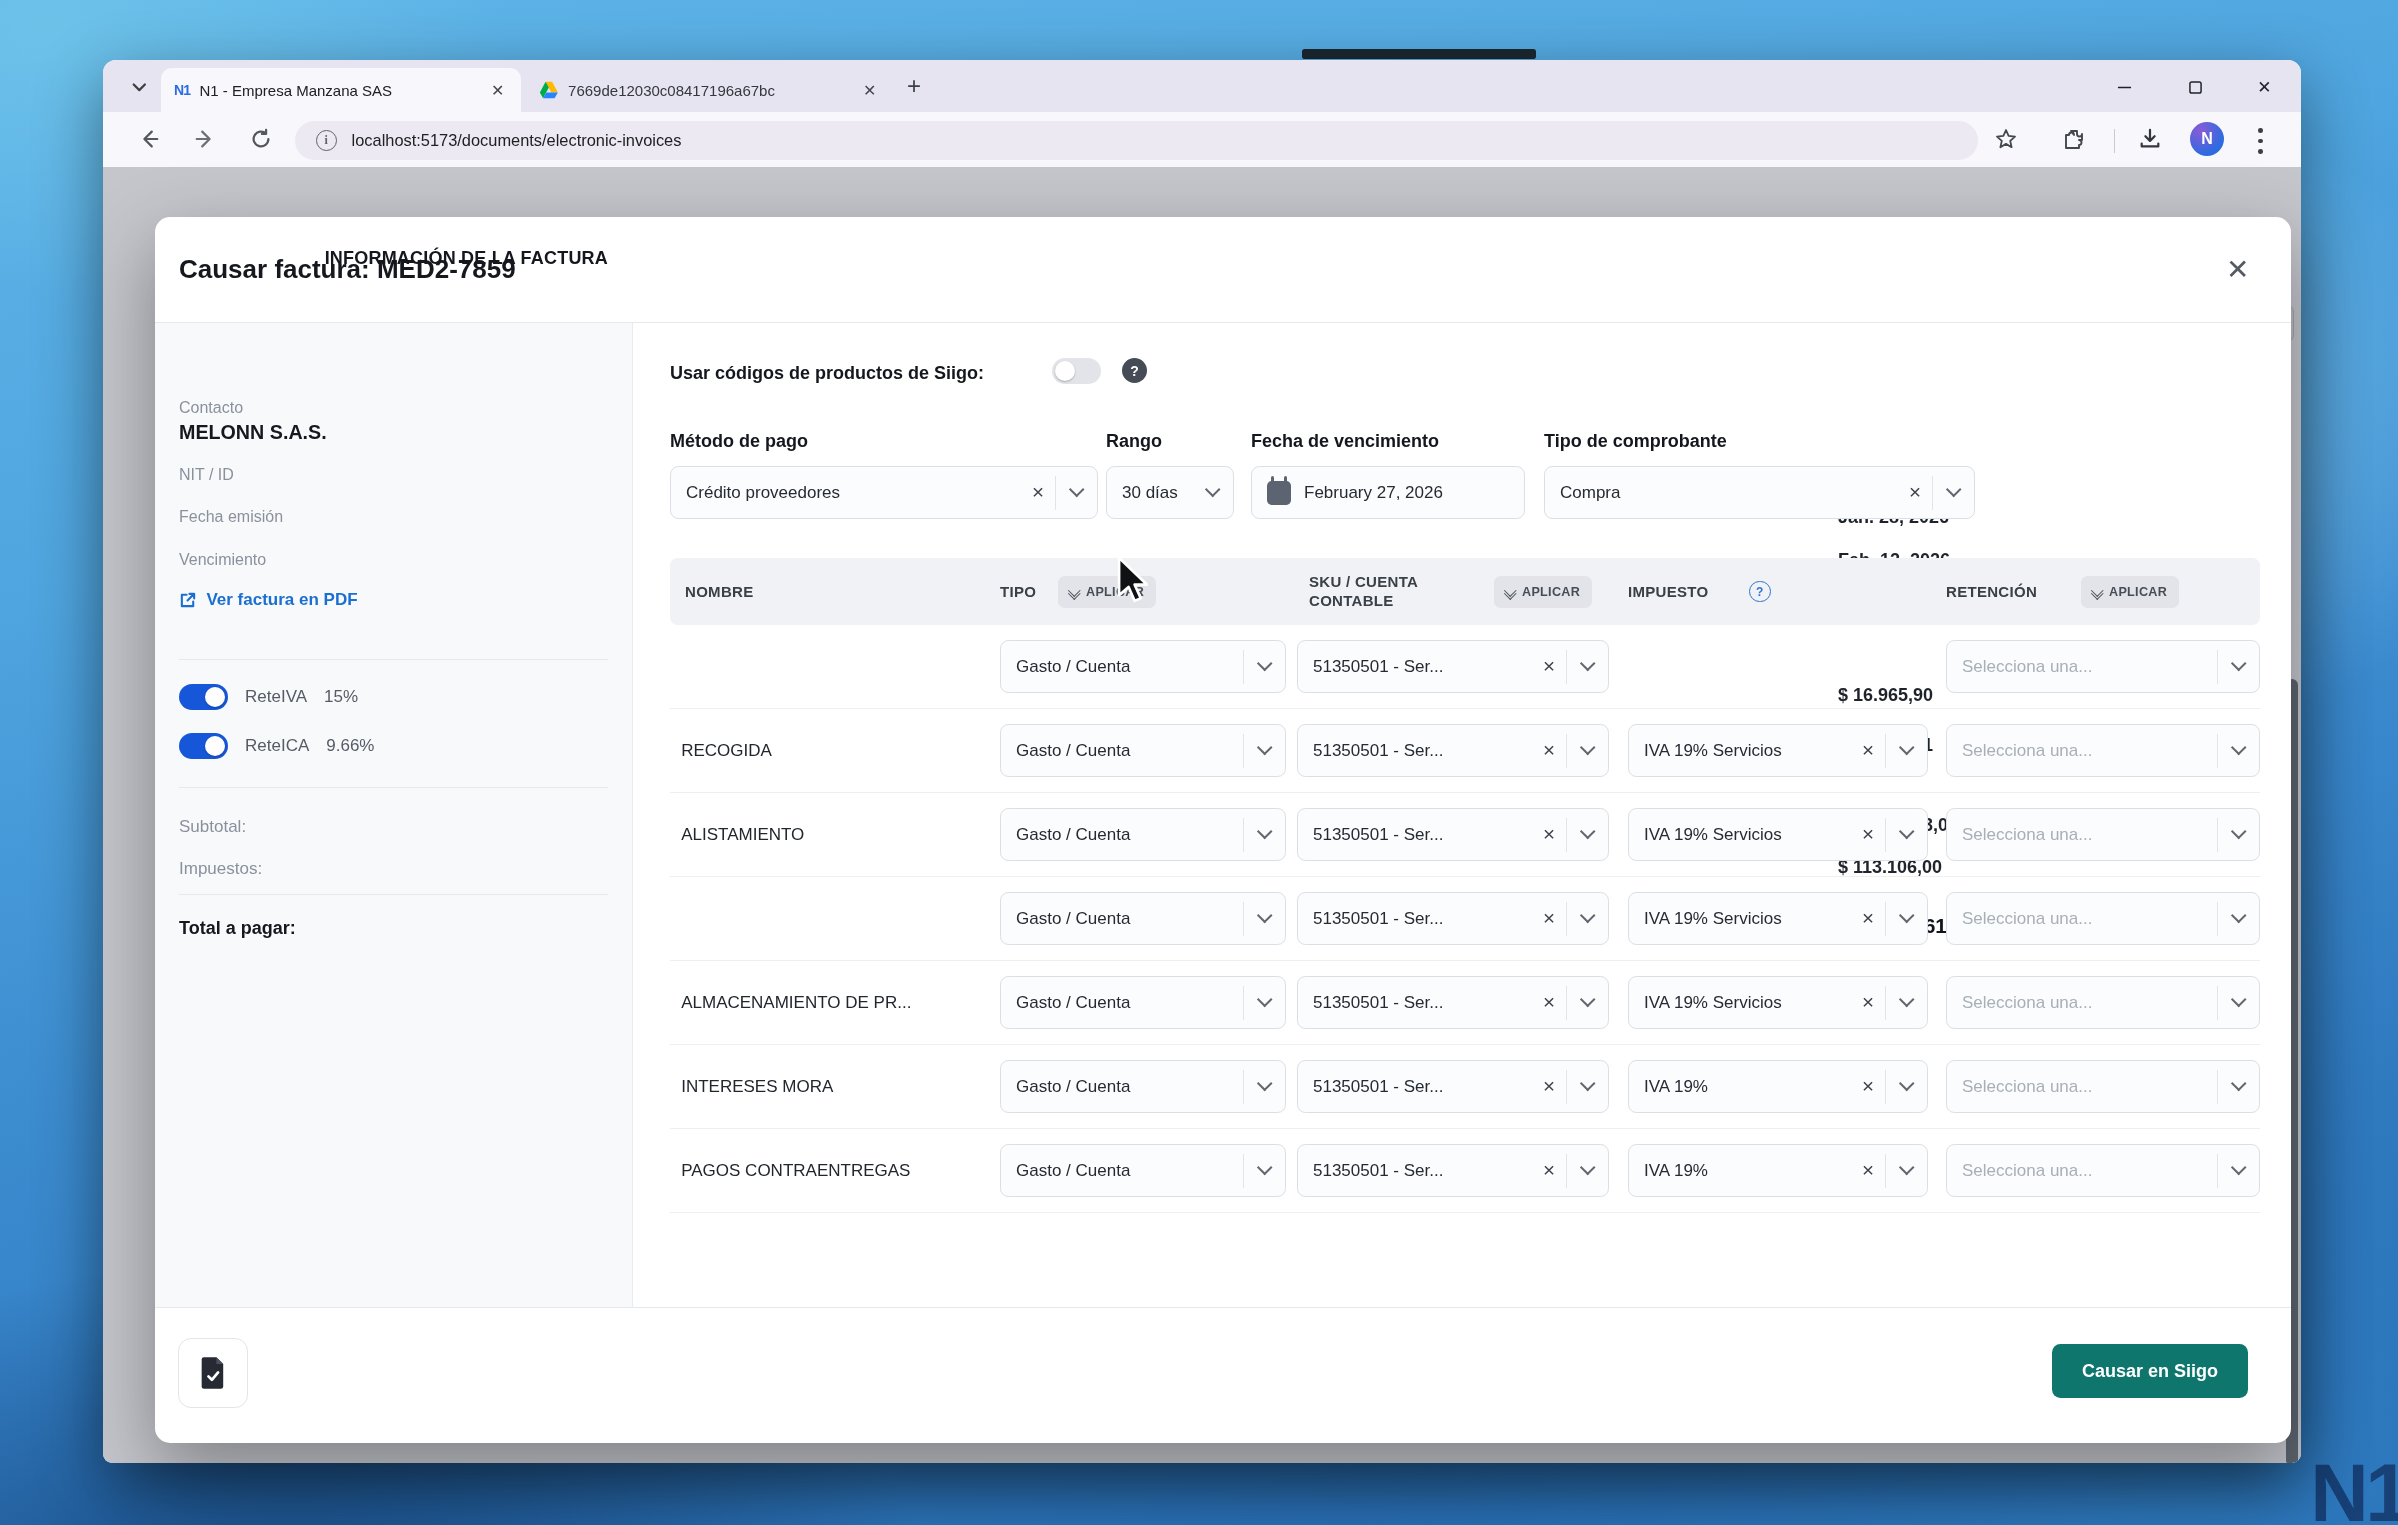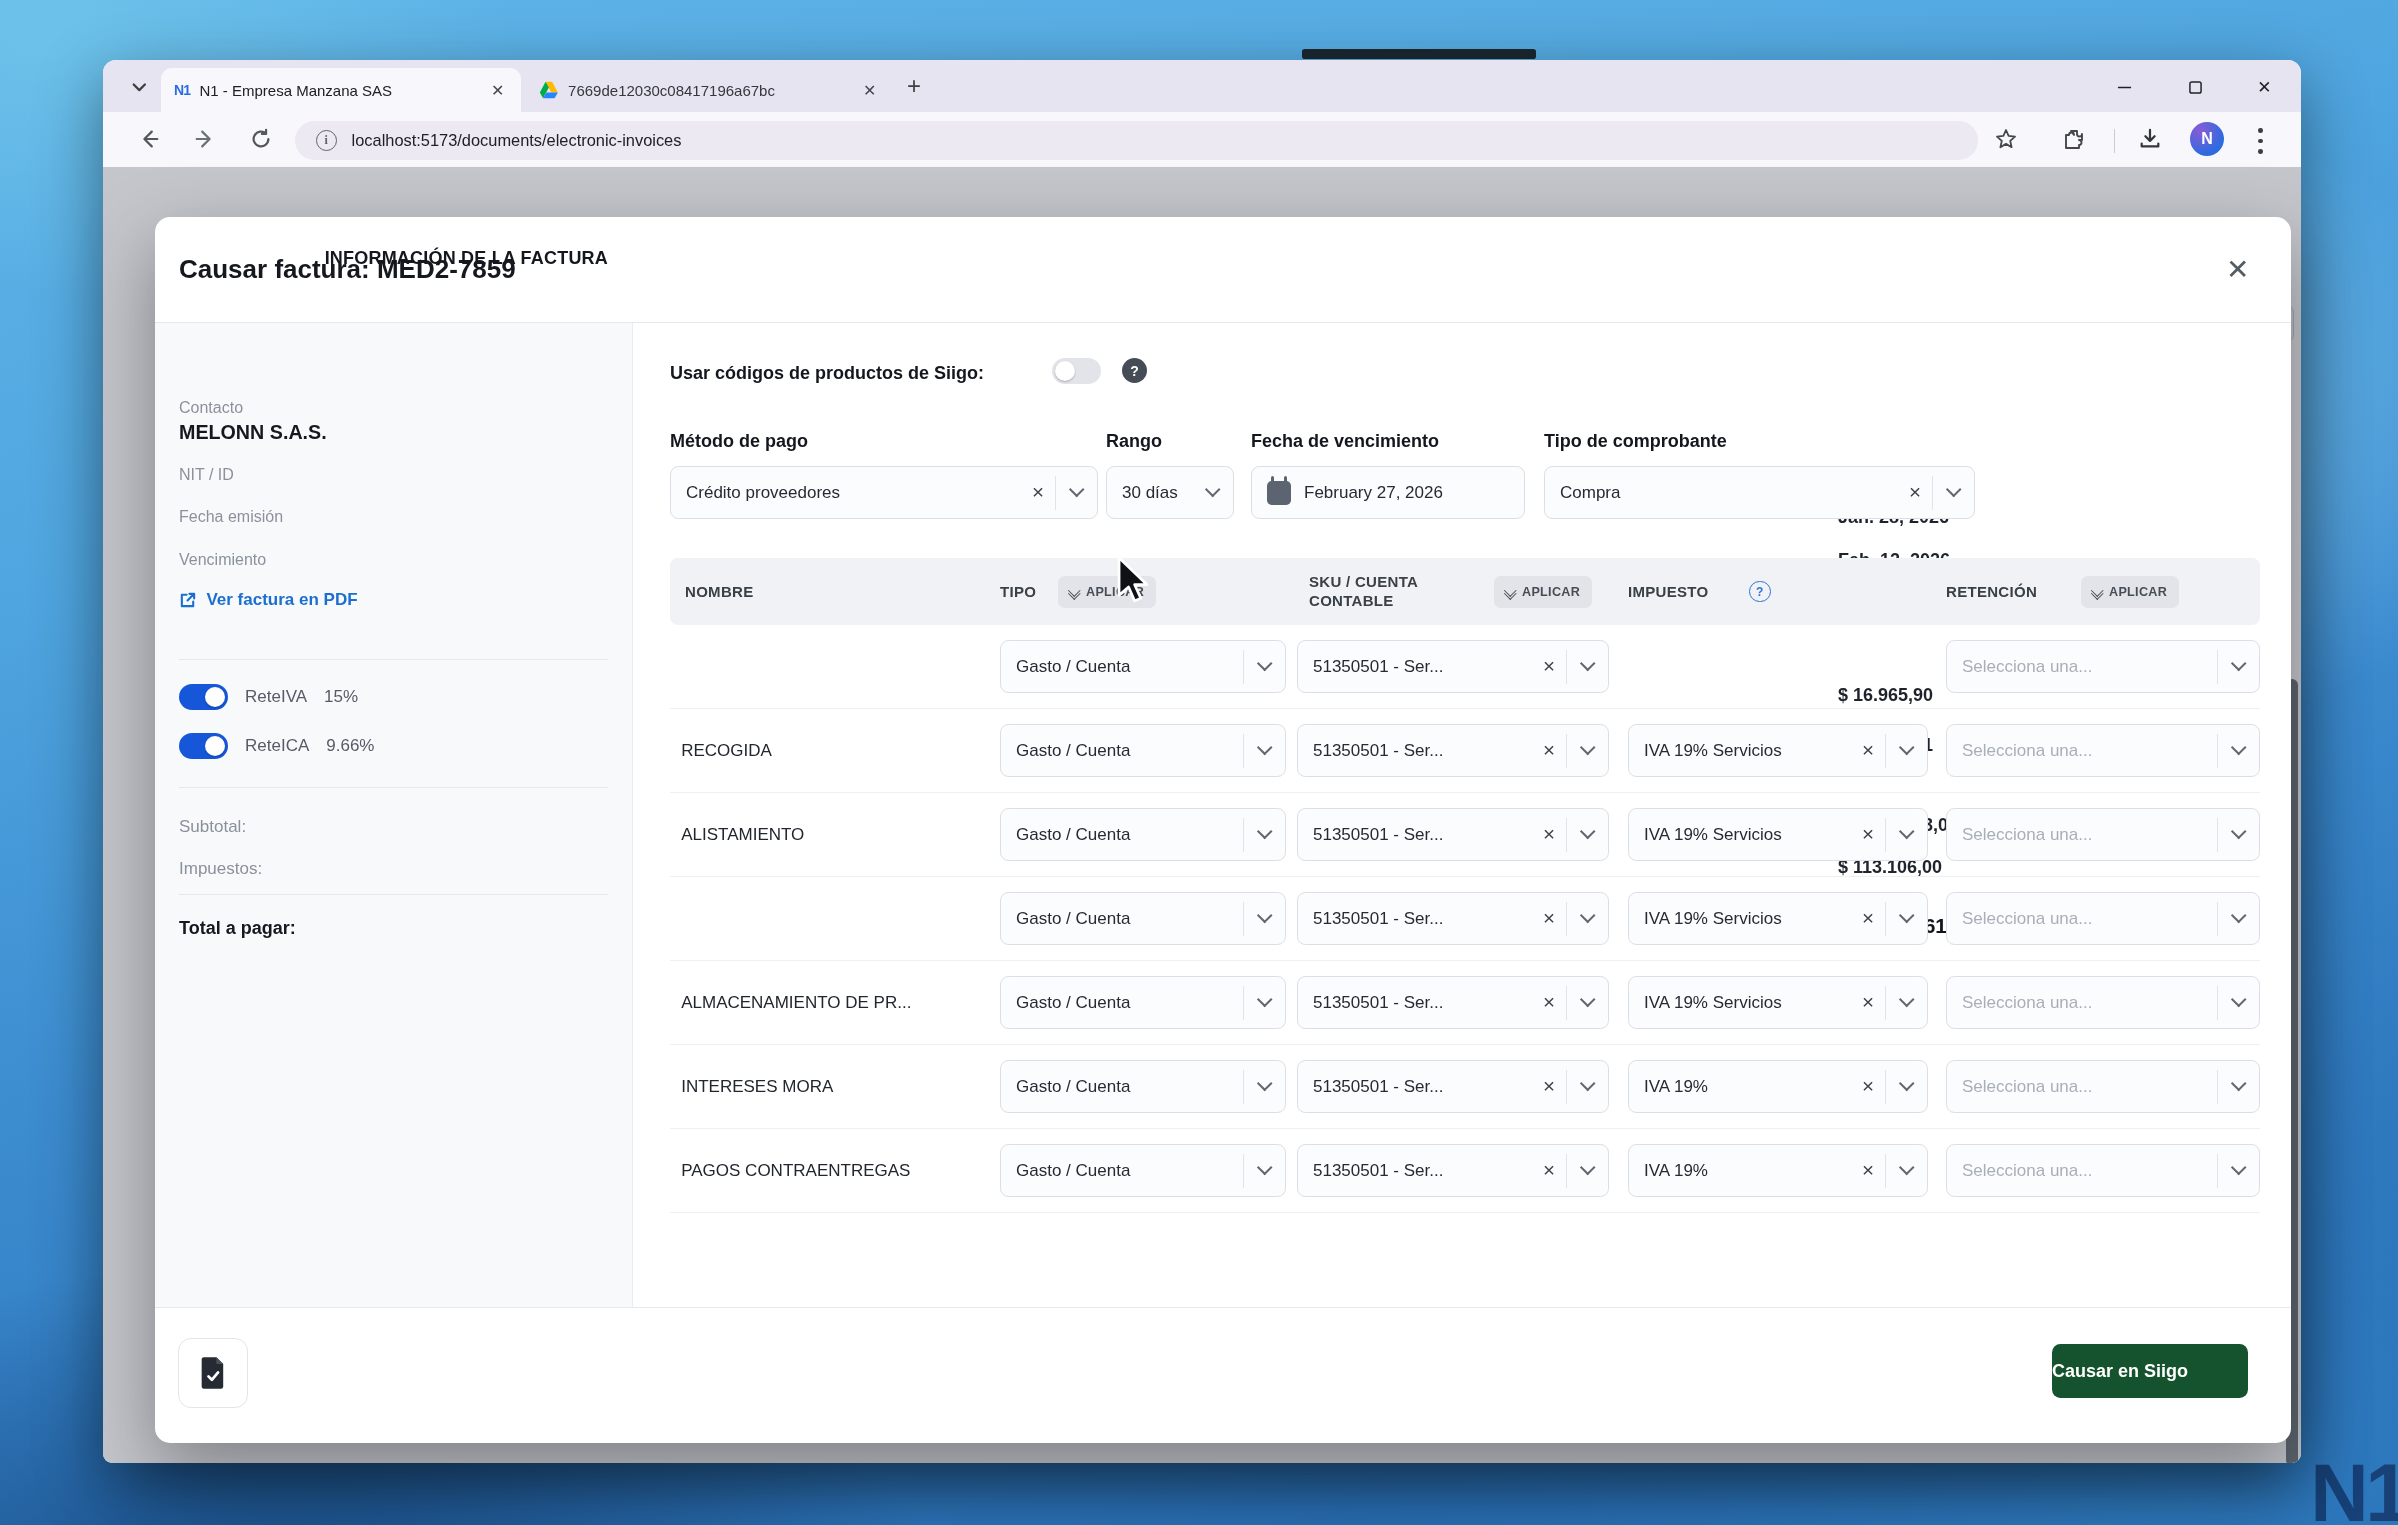--- a/index.html
+++ b/index.html
@@ -111,22 +111,22 @@
   .c-name{position:absolute;left:11.2px;top:0;height:83px;display:flex;align-items:center;font-size:17px;color:#22272E;width:309px;white-space:nowrap;overflow:hidden;}
   .p-tipo{left:330px;width:286px;top:15px;}
   .p-sku{left:627px;width:312px;top:15px;}
   .p-imp{left:958px;width:300px;top:15px;}
   .p-ret{left:1276px;width:314px;top:15px;}
 
   
   .m-footer{left:0;top:1090px;width:100%;height:125px;border-top:0.9px solid #E6E8EB;box-sizing:border-box;}
   .doc-btn{left:22.5px;top:1121px;width:68px;height:68px;border:1.4px solid #E2E5E9;border-radius:13px;background:#fff;
            display:flex;align-items:center;justify-content:center;}
-  .submit-btn{left:1897px;top:1127px;width:196px;height:54px;background:#14532d;border-radius:8.4px;
-              display:flex;align-items:center;color:#fff;font-size:18px;font-weight:700;}
+  .submit-btn{left:1897px;top:1127px;width:196px;height:54px;background:#0f766e;border-radius:8.4px;
+              display:flex;align-items:center;justify-content:center;color:#fff;font-size:18px;font-weight:700;}
 
   .cursor{left:1111px;top:555px;}
   svg{display:block;}
 </style>
 </head>
 <body>
 
 <div class="abs desktop"></div>
 <div class="abs watermark">N1</div>
 <div class="abs dark-strip"></div>

